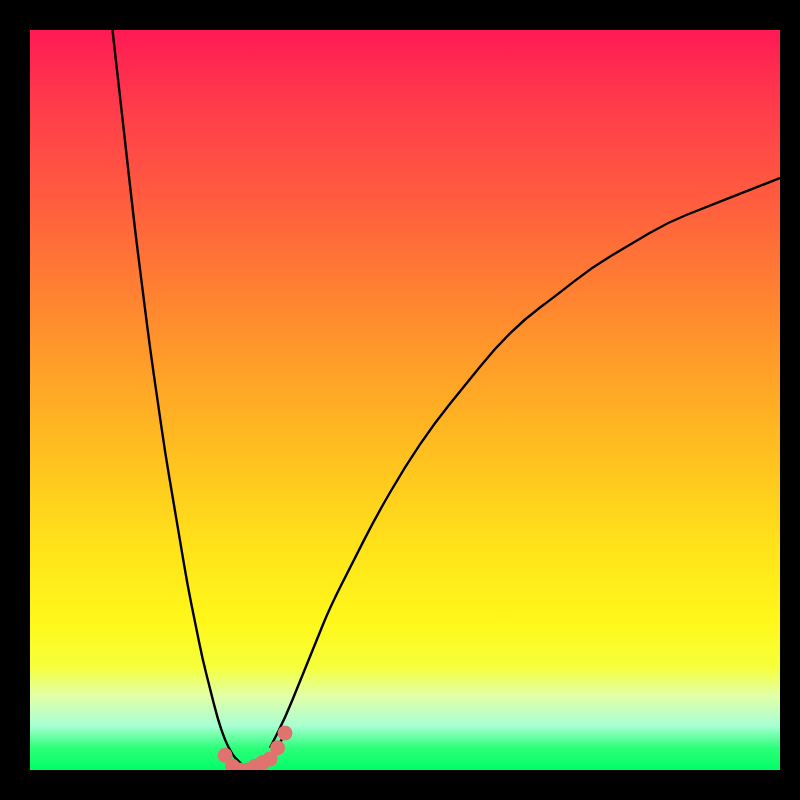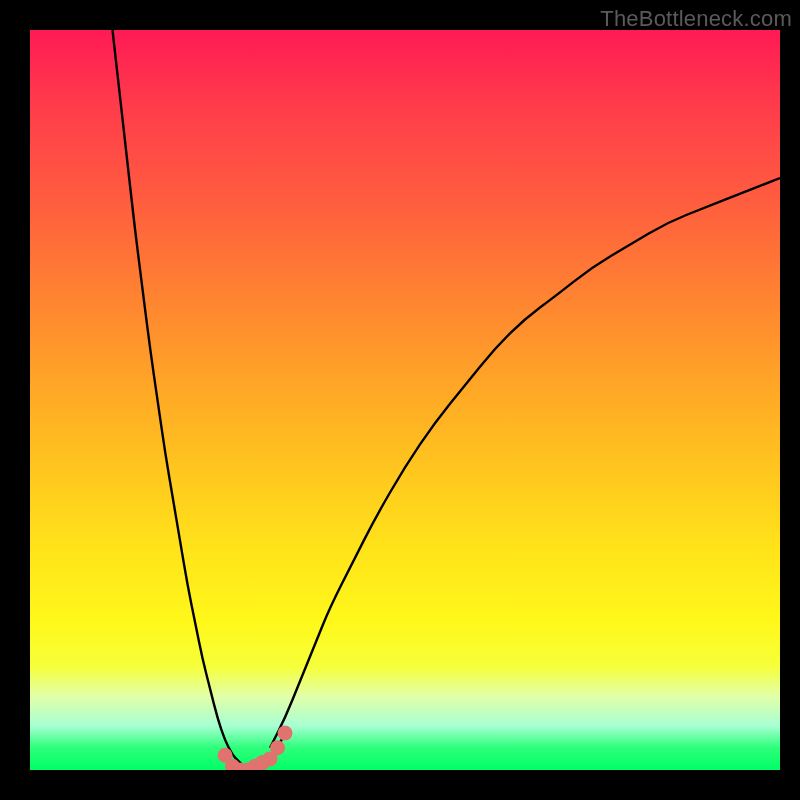--- a/index.html
+++ b/index.html
@@ -65,21 +65,20 @@
   }
   .marker {
     fill: #e0736e;
     stroke: none;
   }
 </style>
 </head>
 <body>
 
 <div class="frame">
-  <div class="watermark">TheBottleneck.com</div>
   <div class="plot-area">
     <svg class="curves" viewBox="0 0 750 740" preserveAspectRatio="none">
       <path id="left-curve" class="curve" d="M 82.5 0 Q 82.5 0 86.25 33.30000000000001 Q 90 66.60000000000002 93.75 99.90000000000003 Q 97.5 133.20000000000005 101.25 166.50000000000006 Q 105.00000000000001 199.80000000000007 108.75 229.40000000000003 Q 112.5 259 116.25 288.6 Q 120 318.20000000000005 123.75 344.1 Q 127.50000000000001 370 131.25 395.9 Q 135 421.8 138.75 444 Q 142.5 466.2 146.25 488.4 Q 150 510.6 153.75 532.8 Q 157.5 555 161.25 573.5 Q 165 592 168.75 610.5 Q 172.5 629 176.25 643.8 Q 180 658.6 183.75 673.4000000000001 Q 187.5 688.2 191.25 699.3 Q 195 710.4 198.75 717.8 Q 202.5 725.2 206.25 728.9000000000001 Q 210.00000000000003 732.6 213.75 736.3 T 217.49999999999997 740"></path>
       <path id="valley-floor" class="curve" d="M 195 725.2 Q 195 725.2 198.75 730.75 Q 202.5 736.3 206.25 738.15 Q 210.00000000000003 740 213.75 740 Q 217.49999999999997 740 221.25 738.15 Q 225 736.3 228.75 734.45 Q 232.5 732.6 236.25 730.75 Q 240 728.9 243.75 723.3499999999999 Q 247.5 717.8 251.25 710.4 T 255.00000000000003 703"></path>
       <path id="right-curve" class="curve" d="M 240 717.8 Q 240 717.8 247.5 703 Q 255.00000000000003 688.2 262.5 669.7 Q 270 651.2 277.5 632.7 Q 285 614.2 292.5 595.7 Q 300 577.2 311.25 555 Q 322.5 532.8 333.75 510.59999999999997 Q 345 488.4 360 462.5 Q 375 436.6 390 414.40000000000003 Q 405 392.20000000000005 420 373.70000000000005 Q 434.99999999999994 355.2 450 336.70000000000005 Q 465 318.20000000000005 480 303.40000000000003 Q 495 288.6 510 277.5 Q 525 266.4 543.75 251.59999999999997 Q 562.5 236.79999999999995 581.25 225.7 Q 600 214.60000000000002 618.75 203.5 Q 637.5 192.39999999999998 656.25 185 Q 675 177.60000000000002 693.75 170.2 Q 712.5 162.79999999999995 731.25 155.39999999999998 T 750 148"></path>
       <g id="markers">
           <circle cx="195" cy="725.2" r="7.5" class="marker"></circle>
           <circle cx="202.5" cy="736.3" r="7.5" class="marker"></circle>
           <circle cx="210.00000000000003" cy="740" r="7.5" class="marker"></circle>
           <circle cx="217.49999999999997" cy="740" r="7.5" class="marker"></circle>

